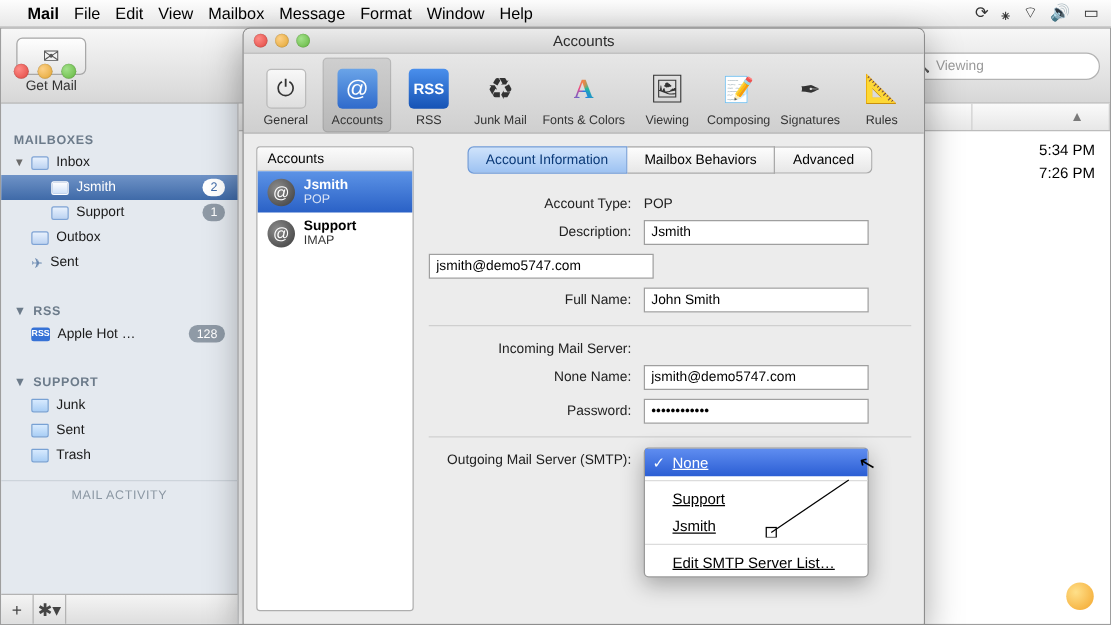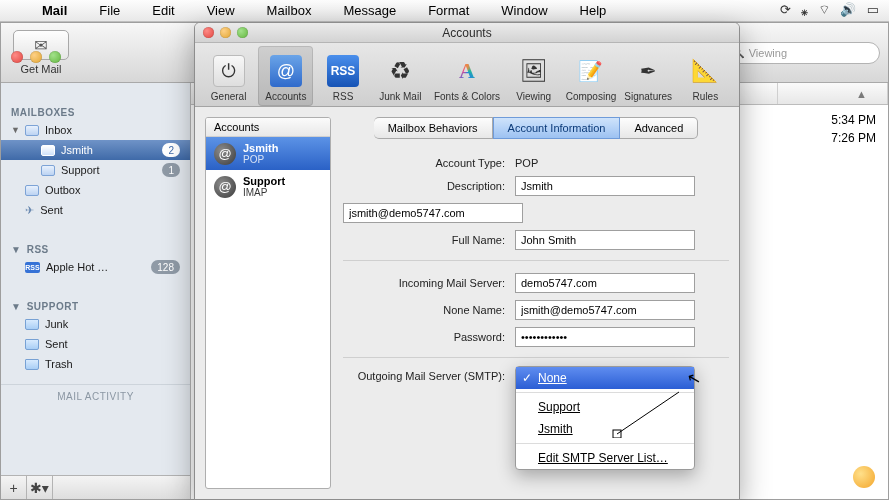--- a/index.html
+++ b/index.html
@@ -1,19 +1,19 @@
 <!DOCTYPE html>
 <html><head>
 <meta charset="utf-8">
 <style>
 * { margin: 0; padding: 0; box-sizing: border-box; font-family: "Lucida Grande", "Helvetica Neue", Arial, sans-serif; }
 body { width: 889px; height: 500px; overflow: hidden; background: #fff; position: relative; font-size: 11px; }
 
 
-.menubar { height: 22px; background: linear-gradient(#fdfdfd, #e8e8e8); border-bottom: 1px solid #bfbfbf; display: flex; align-items: center; padding: 0 10px; gap: 32px; font-size: 13px; color: #000; }
+.menubar { height: 22px; background: linear-gradient(#fdfdfd, #e8e8e8); border-bottom: 1px solid #bfbfbf; display: flex; align-items: center; padding: 0 10px; gap: 12px; font-size: 13px; color: #000; }
 .menubar .apple { font-size: 14px; }
 .menubar .app-name { font-weight: bold; }
 .menubar .spacer { flex: 1; }
 .menubar .status-icons { display: flex; gap: 10px; font-size: 13px; color: #333; }
 
 
 .main-window { position: absolute; top: 22px; left: 0; right: 0; bottom: 0; display: flex; flex-direction: column; background: #ececec; border: 1px solid #9e9e9e; }
 .main-toolbar { height: 60px; background: linear-gradient(#f7f7f7, #d7d7d7); border-bottom: 1px solid #a9a9a9; display: flex; align-items: center; padding: 4px 8px; gap: 18px; }
 .traffic-row { position: absolute; top: 28px; left: 10px; display: flex; gap: 7px; }
 .traffic { width: 12px; height: 12px; border-radius: 50%; box-shadow: inset 0 0 1px rgba(0,0,0,.4); }
@@ -294,22 +294,22 @@
         <div class="aicon">@</div>
         <div>
           <div class="nm">Support</div>
           <div class="sub">IMAP</div>
         </div>
       </div>
     </div>
 
     <div class="acct-detail">
       <div class="tabbar">
+        <div class="segtab active">Account Information</div>
         <div class="segtab middle">Mailbox Behaviors</div>
-        <div class="segtab active">Account Information</div>
         <div class="segtab">Advanced</div>
       </div>
 
       <div class="form">
         <div class="form-row">
           <div class="label">Account Type:</div>
           <div class="value-static">POP</div>
         </div>
         <div class="form-row">
           <div class="label">Description:</div>
@@ -320,21 +320,20 @@
         </div>
         <div class="form-row">
           <div class="label">Full Name:</div>
           <input value="John Smith" style="">
         </div>
 
         <div class="form-divider"></div>
 
         <div class="form-row">
           <div class="label">Incoming Mail Server:</div>
-          <input value="demo5747.com" style="">
         </div>
         <div class="form-row">
           <div class="label">None Name:</div>
           <input value="jsmith@demo5747.com" style="">
         </div>
         <div class="form-row">
           <div class="label">Password:</div>
           <input value="••••••••••••" style="">
         </div>
 

